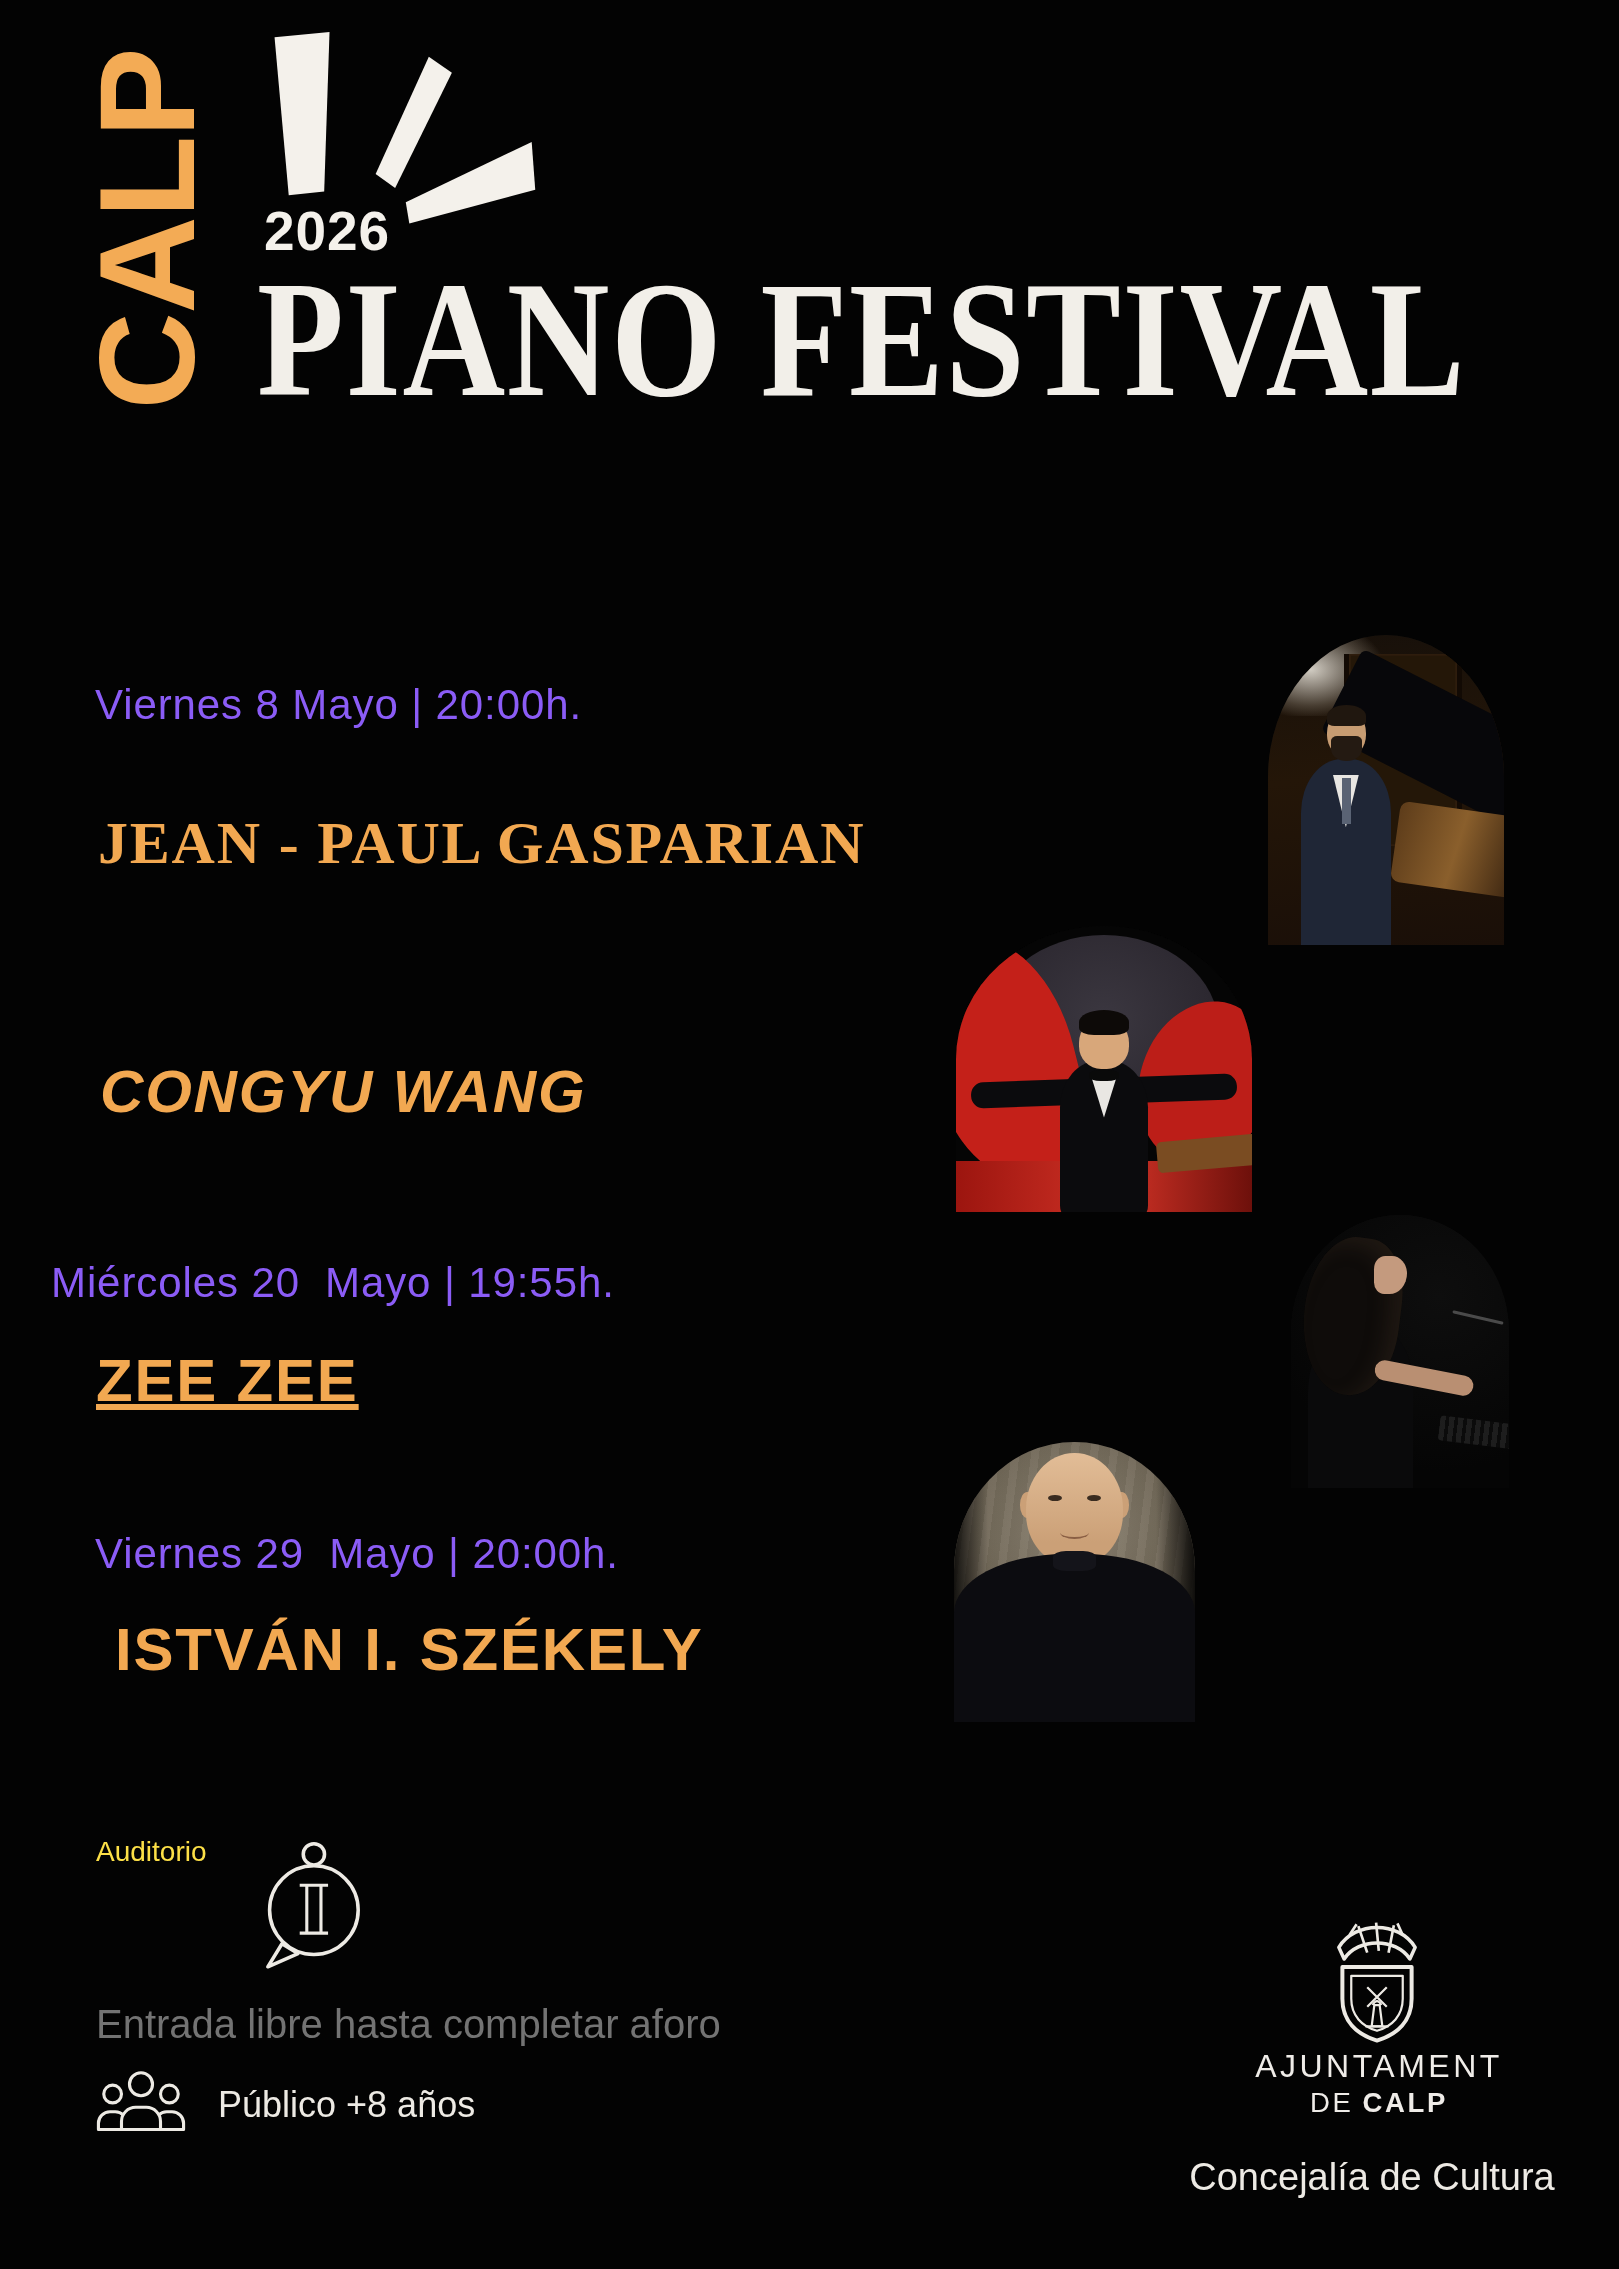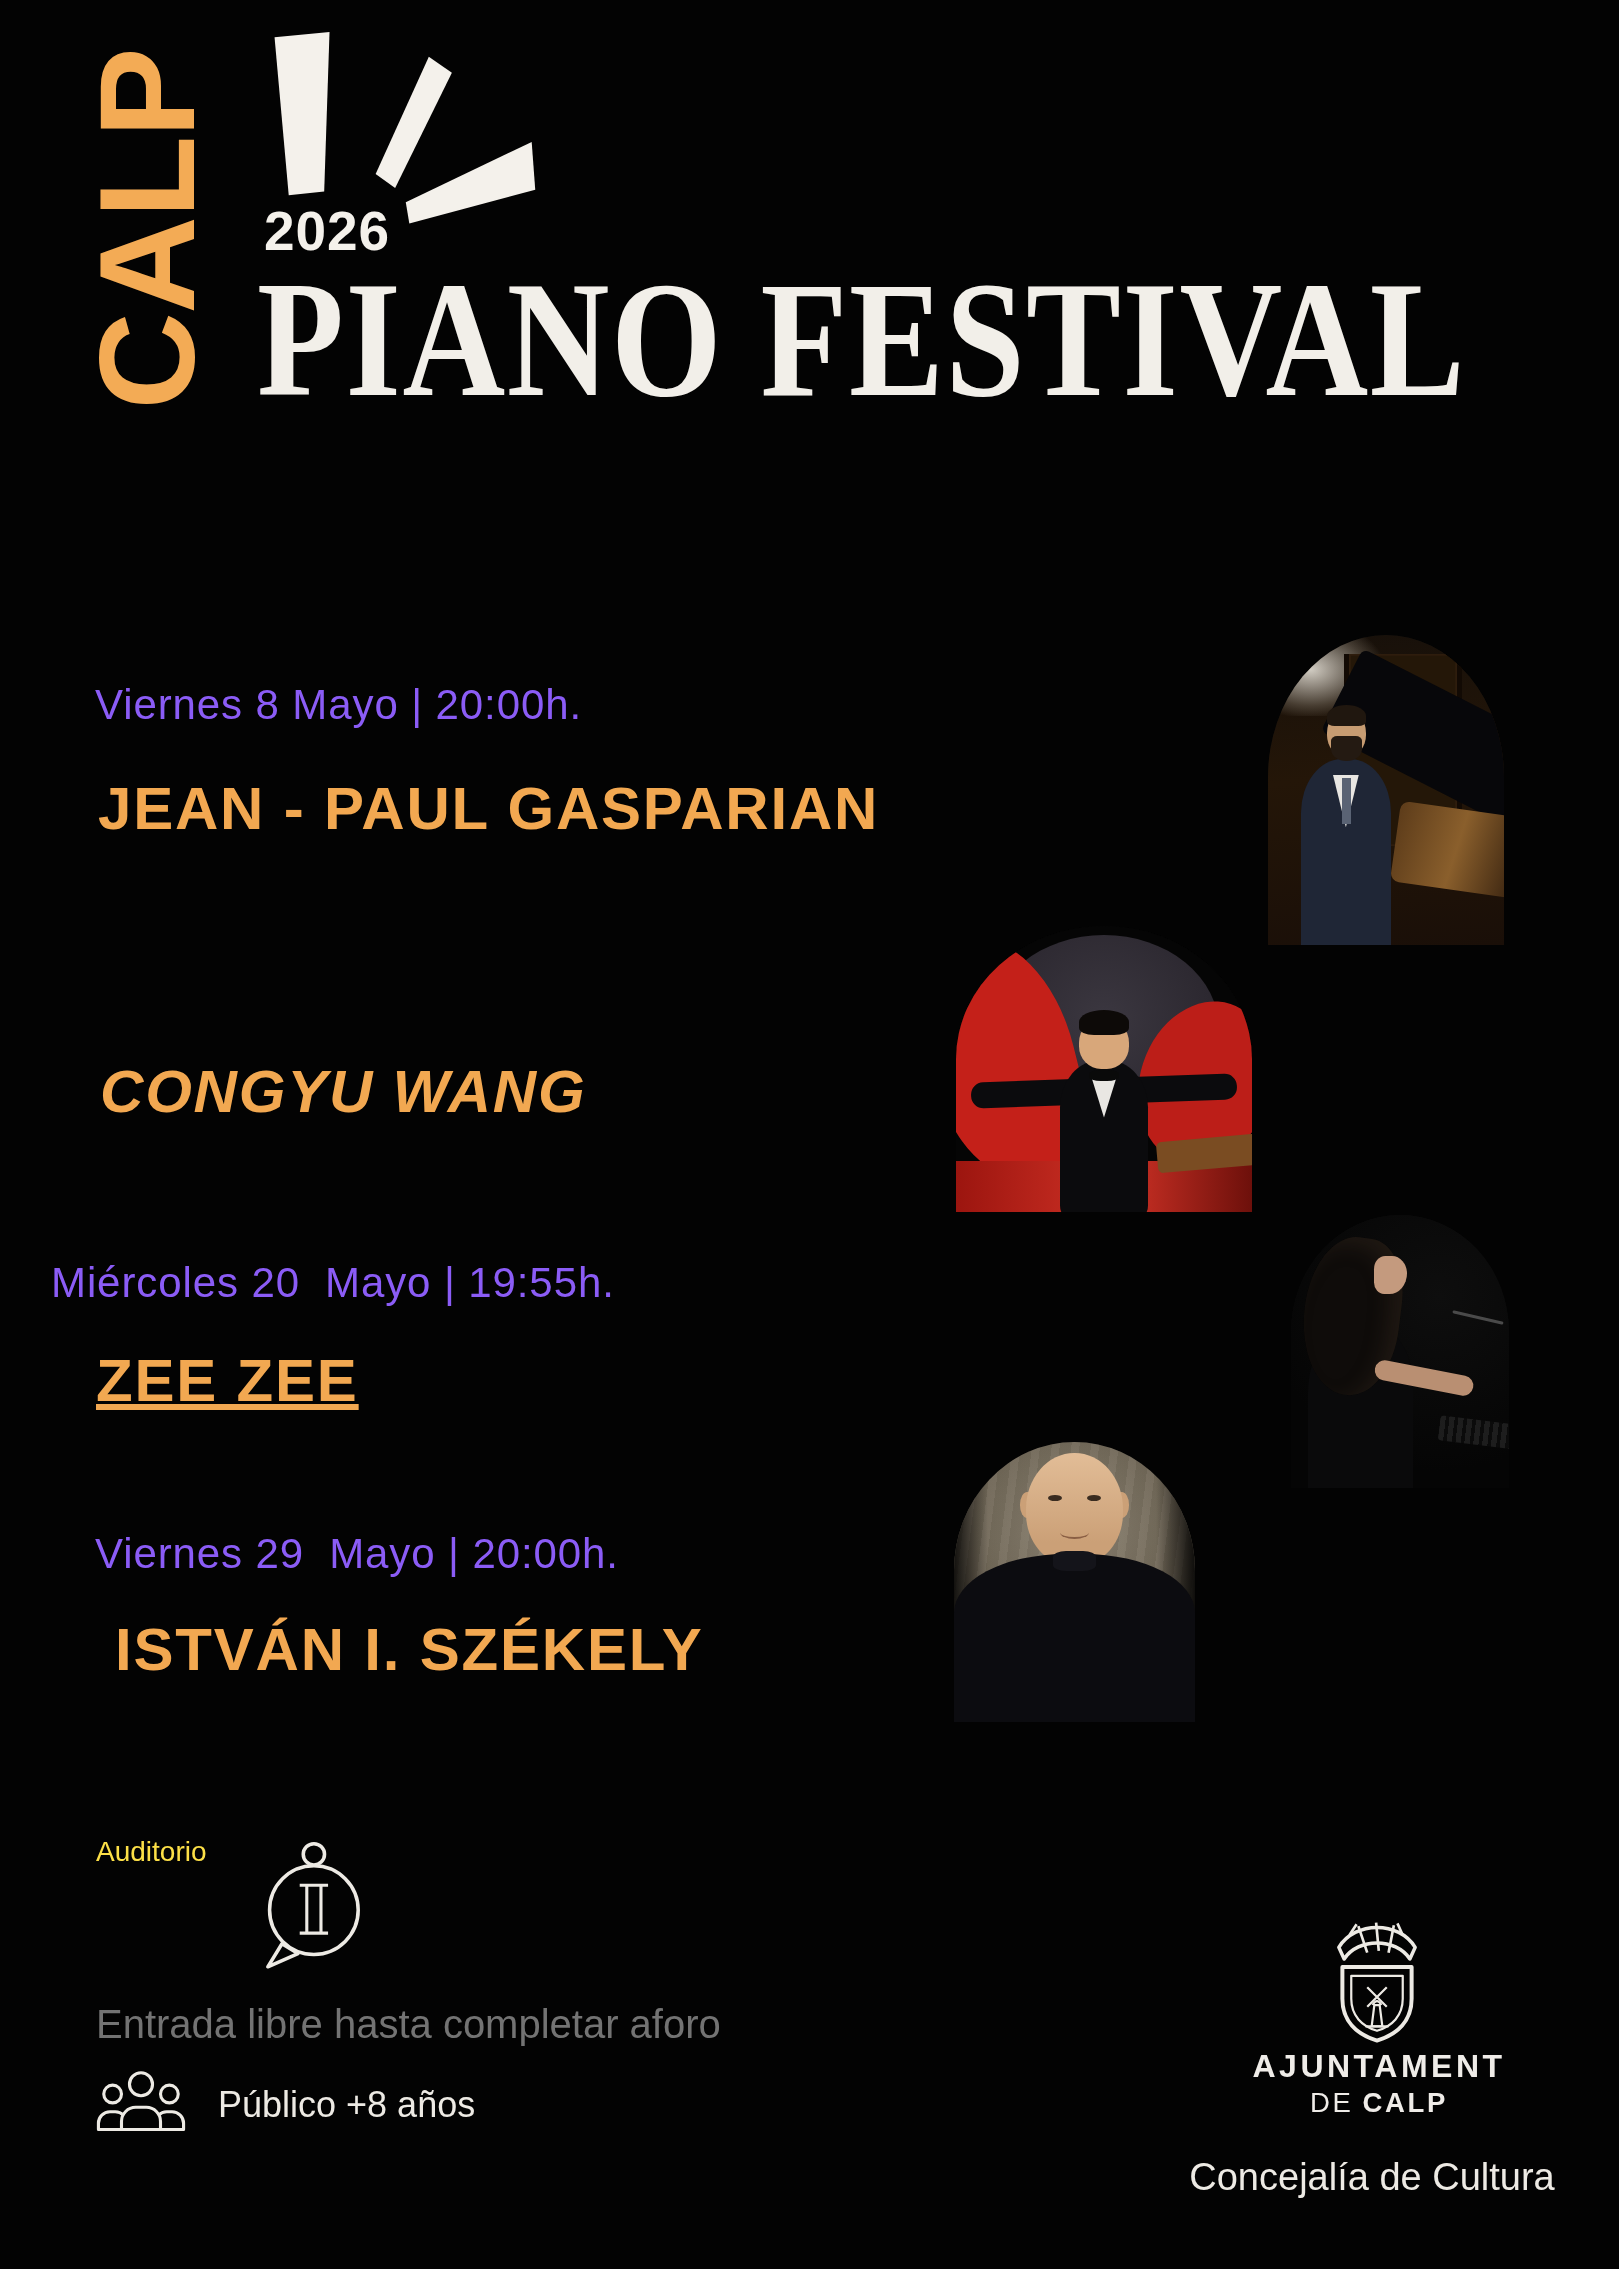--- a/index.html
+++ b/index.html
@@ -31,21 +31,21 @@
 
   
   .event-date{
     position:absolute;font-size:42px;font-weight:400;color:#8b5cf6;
     white-space:pre;letter-spacing:0.9px;
   }
   .event-artist{
     position:absolute;font-size:60px;font-weight:700;color:#F2A851;
     white-space:pre;letter-spacing:1.8px;
   }
-  .d1{left:95px;top:681px;}   .a1{left:98px;top:774px;}
+  .d1{left:95px;top:681px;}   .a1{left:98px;top:809px;font-family:Liberation Serif, serif;}
   .d2{left:95px;top:966px;}  .a2{left:100px;top:1057px;font-style:italic;}
   .d3{left:51px; top:1259px;}  .a3{left:96px;top:1346px;text-decoration:underline;}
   .d4{left:95px;top:1530px;}  .a4{left:115px;top:1615px;}
 
   
   .photo{position:absolute;overflow:hidden;background:#0a0a0a;}
   .photo *{position:absolute;}
   .photo1{left:1268px;top:635px;width:236px;height:310px;
           border-radius:118px 118px 0 0 / 142px 142px 0 0;}
   .photo2{left:956px;top:926px;width:296px;height:286px;
@@ -141,21 +141,21 @@
   
   .info-icon{position:absolute;left:257px;top:1841px;width:112px;height:140px;}
   .venue-name{position:absolute;left:96px;top:1836px;font-size:28px;color:#fde047;}
   .venue-admission{position:absolute;left:96px;top:2002px;font-size:40px;color:#737373;}
   .people-icon{position:absolute;left:94px;top:2069px;width:94px;height:66px;}
   .venue-audience{position:absolute;left:218px;top:2084px;font-size:36px;color:#EDEAE4;}
 
   
   .crest{position:absolute;left:1328px;top:1903px;width:98px;height:142px;}
   .org1{position:absolute;left:1246px;top:2048px;width:266px;text-align:center;
-    font-size:32px;letter-spacing:3.5px;color:#EFECE8;font-weight:700;}
+    font-size:32px;letter-spacing:3.5px;color:#EFECE8;font-weight:400;}
   .org2{position:absolute;left:1246px;top:2087px;width:266px;text-align:center;
     font-size:27.5px;letter-spacing:2.7px;color:#EFECE8;}
   .org2 .bold{font-weight:700;margin-left:8.9px;}
   .department{position:absolute;left:1177px;top:2156px;width:390px;text-align:center;
     font-size:38px;color:#EDEAE4;}
 </style>
 </head>
 <body>
 
 <div class="poster">

